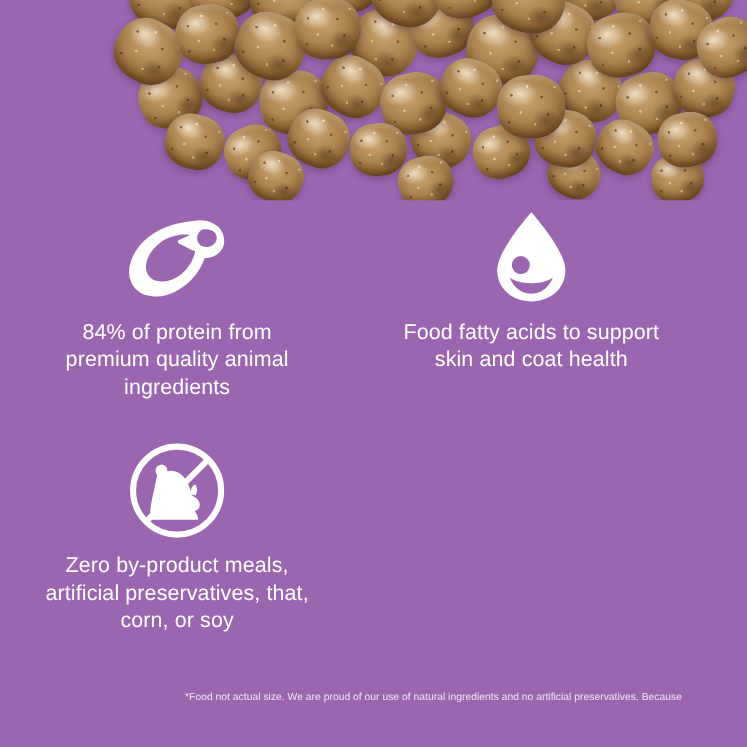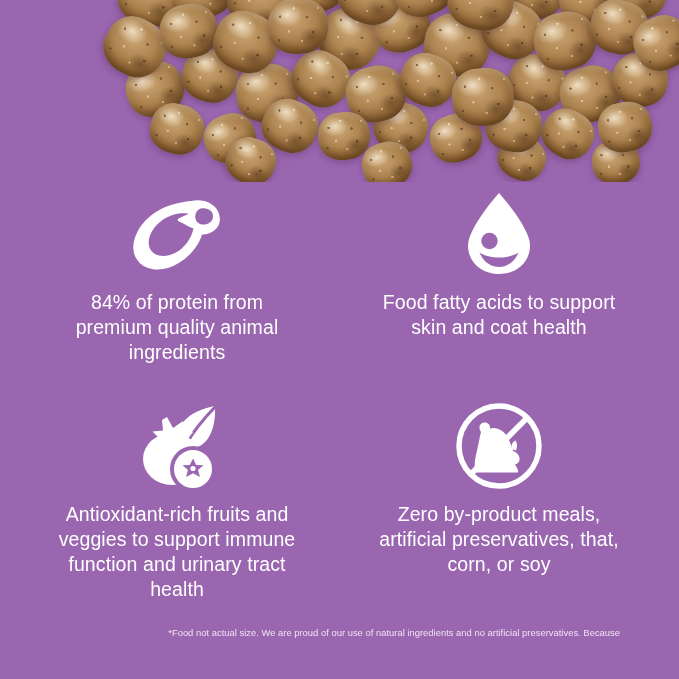--- a/index.html
+++ b/index.html
@@ -70,21 +70,21 @@
     right: 0;
     bottom: 0;
     height: 46px;
     background: linear-gradient(to bottom, rgba(154,102,176,0) 0%, rgba(154,102,176,0.55) 45%, #9a66b0 100%);
     pointer-events: none;
   }
 
   
   .benefits-grid {
     position: absolute;
-    left: 16px;
+    left: 0;
     top: 182px;
     width: 644px;
     display: grid;
     grid-template-columns: 1fr 1fr;
     grid-template-rows: 212px auto;
   }
   .benefit-cell {
     display: flex;
     flex-direction: column;
     align-items: center;
@@ -217,41 +217,20 @@
           <path d="M37 2 C37 2 68 36.5 68 54.5 C68 71.5 54.3 83 37 83
                    C19.7 83 6 71.5 6 54.5 C6 36.5 37 2 37 2 Z" fill="#ffffff"></path>
           <circle cx="27.5" cy="50" r="8.2" fill="#9a66b0"></circle>
           <path d="M17.5 61.5 C17.5 61.5 22.5 76 37 76 C51.5 76 56.5 61.5 56.5 61.5
                    C56.5 61.5 50 66.5 37 66.5 C24 66.5 17.5 61.5 17.5 61.5 Z" fill="#9a66b0"></path>
         </svg>
       </div>
       <div class="benefit-text">Food fatty acids to support skin and coat health</div>
     </div>
 
-    <div class="benefit-cell cell-fruit">
-      <div class="benefit-icon">
-        <svg width="92" height="86" viewBox="0 0 92 86" aria-hidden="true">
-
-          <path d="M84 3 C84 3 86 26 75 38 C66.5 47.5 53 48 48 41
-                   C43 34 47 22 58 13.5 C68 5.8 84 3 84 3 Z" fill="#ffffff"></path>
-          <path d="M83.5 4.5 C74 14.5 63.5 26.5 56.5 39" stroke="#9a66b0" stroke-width="3.2" fill="none" stroke-linecap="round"></path>
-
-          <path d="M36 14 L42 25 L52 18 L51 30 L62 29 L55.5 37.5
-                   L43.5 40 L29 36 L21.5 28.5 L32 27.5 L31 17 Z" fill="#ffffff"></path>
-
-          <ellipse cx="41" cy="56" rx="29" ry="26" fill="#ffffff"></ellipse>
-
-          <circle cx="62" cy="66" r="21" fill="#ffffff" stroke="#9a66b0" stroke-width="4"></circle>
-          <path d="M62 55.5 L65.2 62 L72.5 62.3 L67 67 L69 74 L62 70.2
-                   L55 74 L57 67 L51.5 62.3 L58.8 62 Z" fill="#9a66b0"></path>
-          <circle cx="62" cy="65.5" r="2.6" fill="#ffffff"></circle>
-        </svg>
-      </div>
-      <div class="benefit-text">Antioxidant-rich fruits and veggies to support immune function and urinary tract health</div>
-    </div>
 
     <div class="benefit-cell cell-zero">
       <div class="benefit-icon">
         <svg width="88" height="88" viewBox="0 0 88 88" aria-hidden="true">
           <circle cx="44" cy="44" r="40" fill="none" stroke="#ffffff" stroke-width="5.5"></circle>
           <g>
             <path d="M26 30 C23 26 24.5 21 29 20.5 C33 20 35.5 23 35 26.5
                      C39 25 45 26.5 49 30.5 C54 35.5 56 43 58 49
                      C61 50 64 52.5 64.5 56 C65 59.5 63 62 60 62.5
                      C62 65.5 63.5 68 63 70.5 L20 70.5

